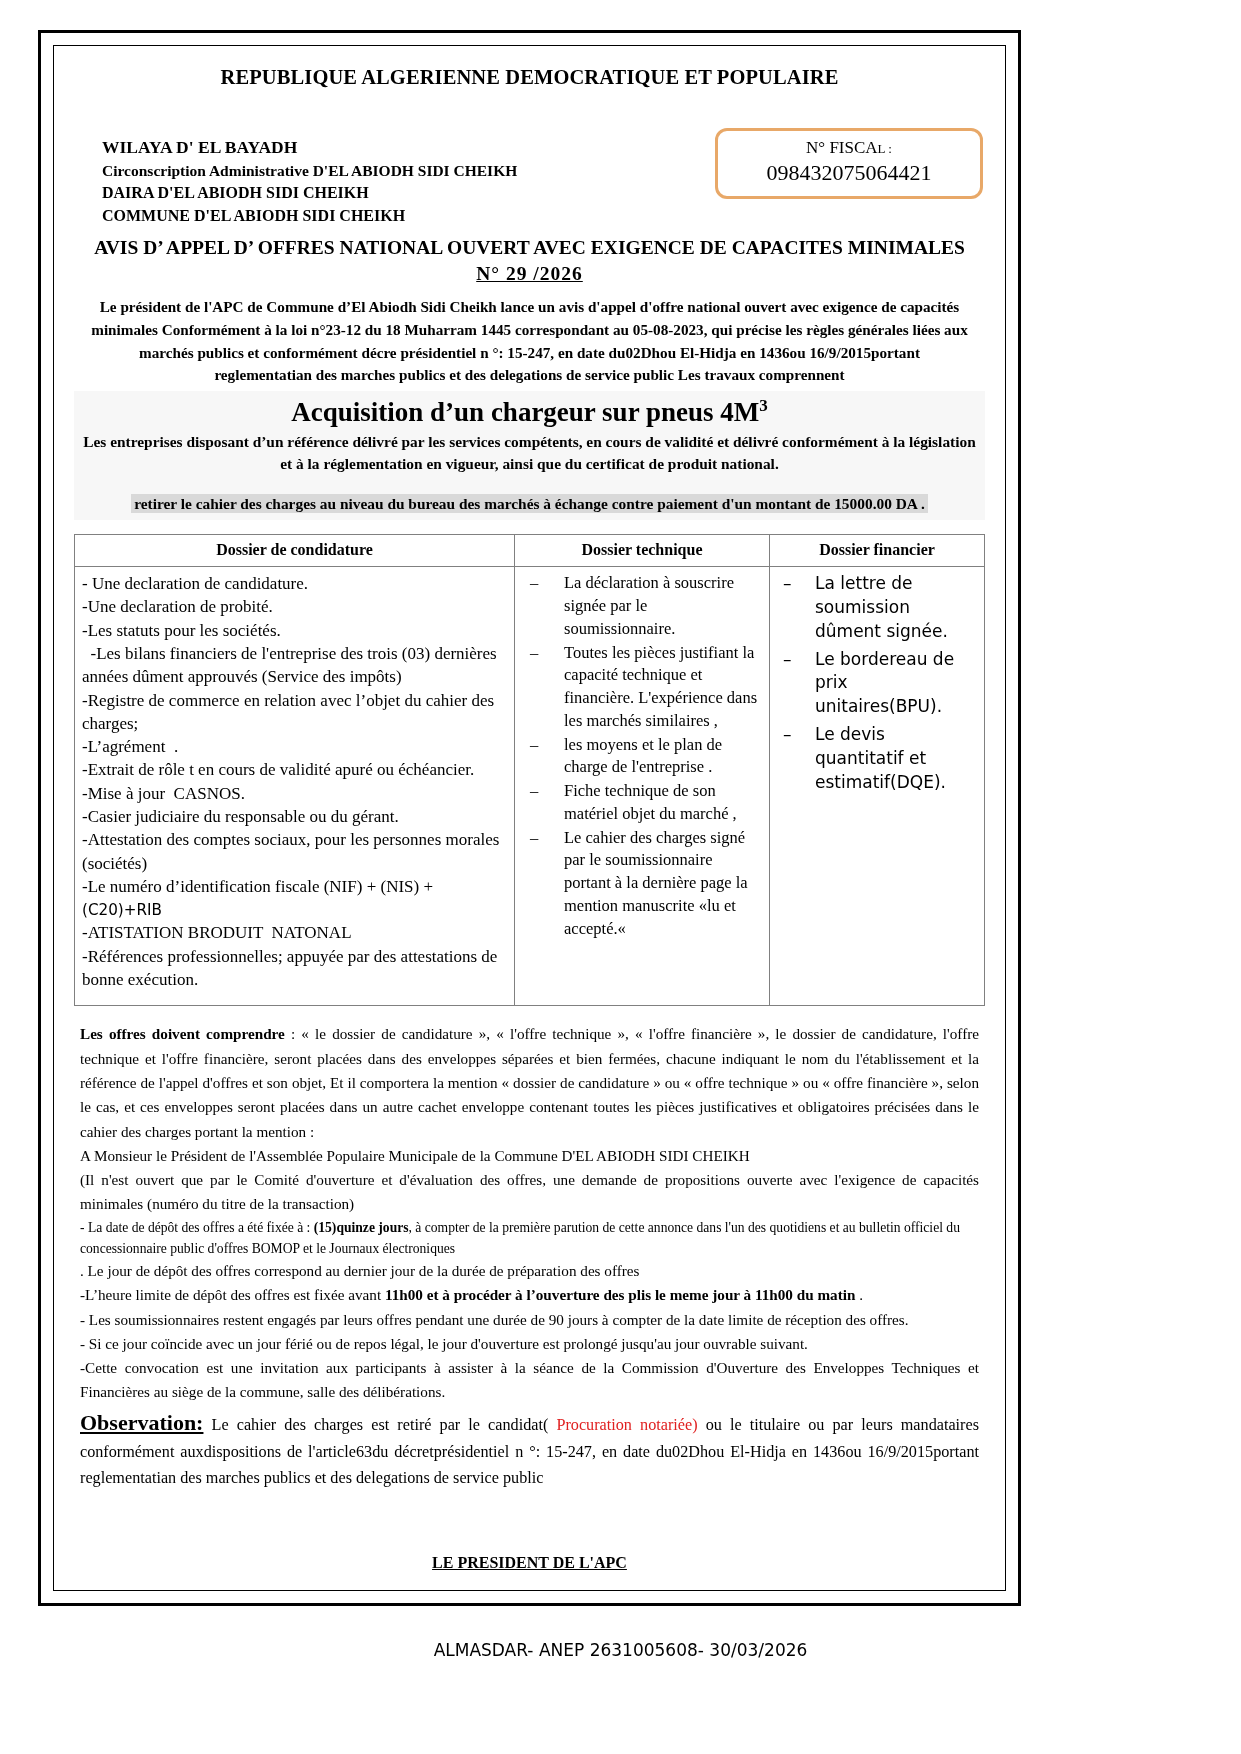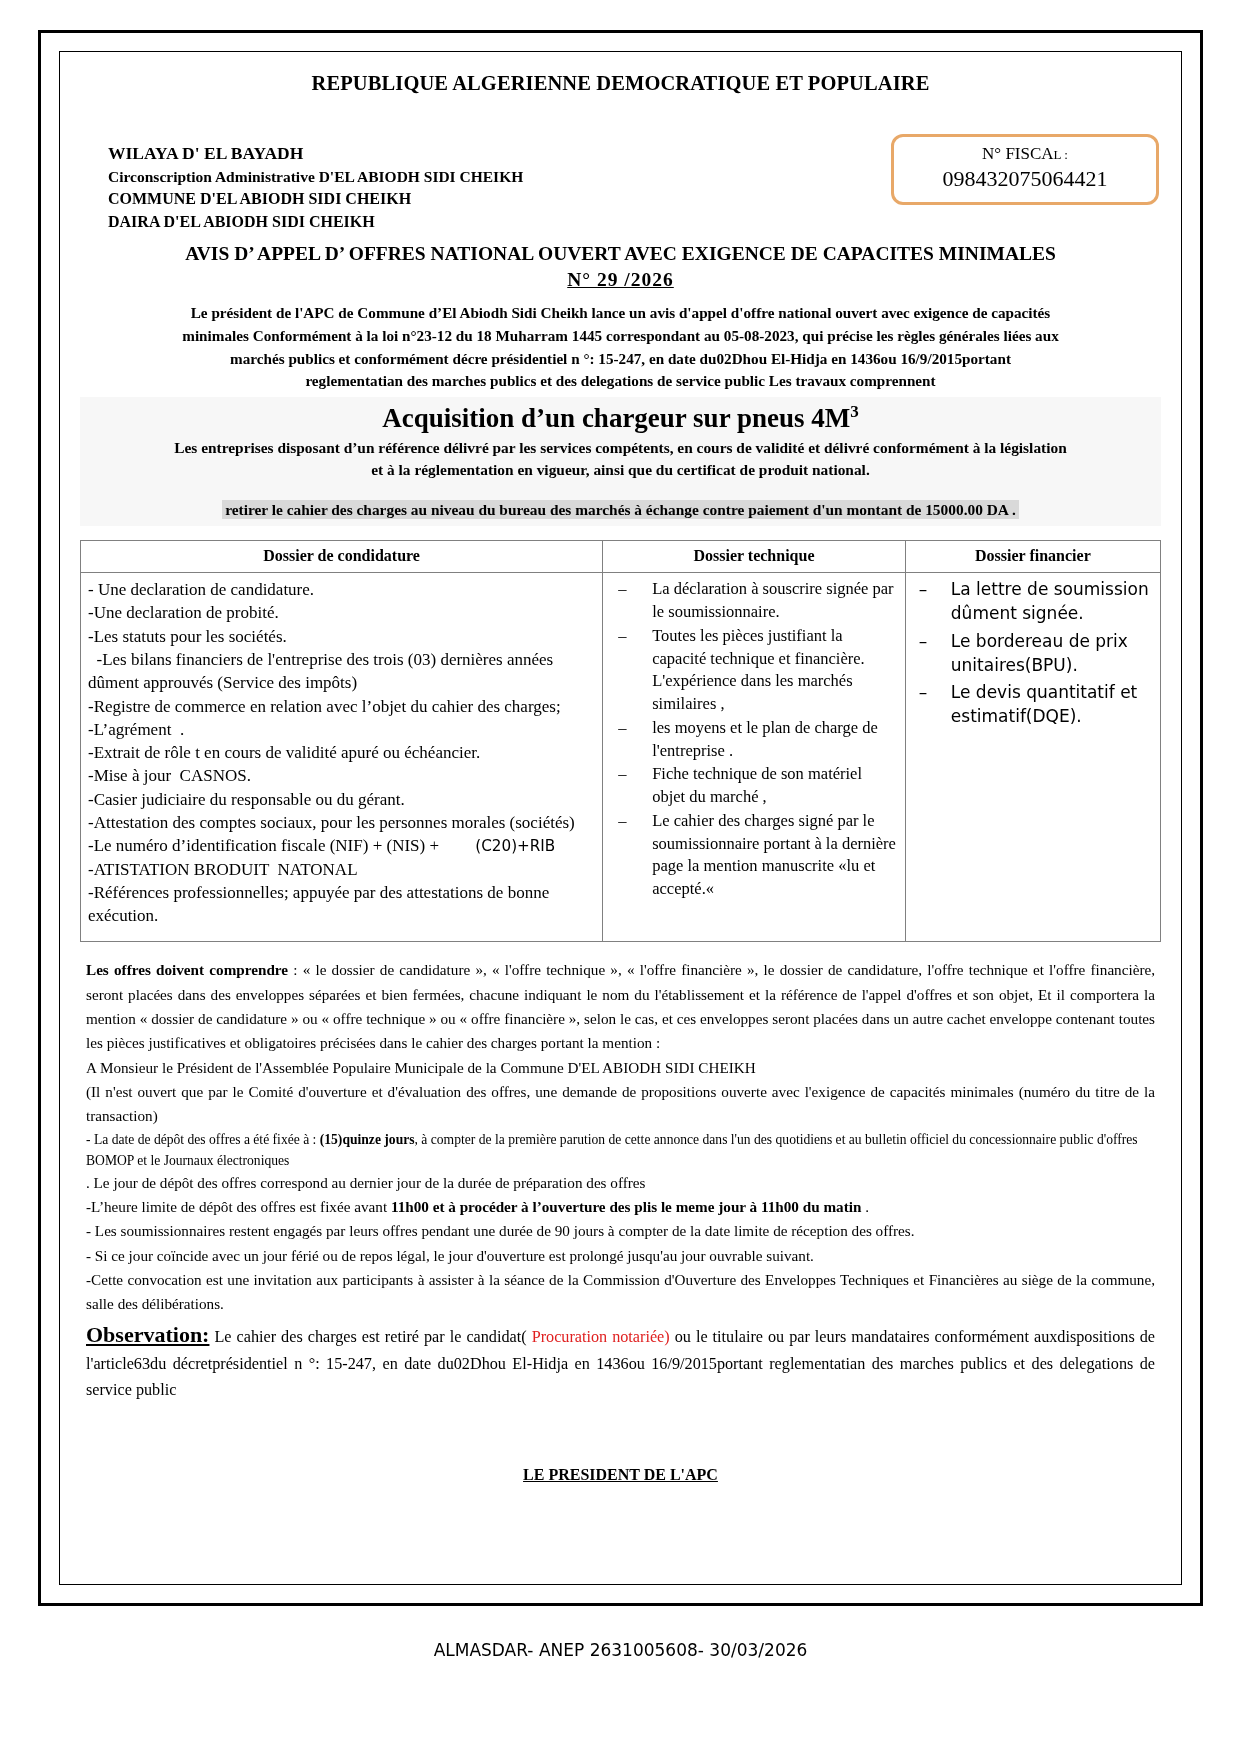--- a/index.html
+++ b/index.html
@@ -13,23 +13,23 @@
     font-family: "Liberation Serif", "DejaVu Serif", serif;
     color: #000;
     position: relative;
     overflow: hidden;
   }
 
   
   .page-outer {
     position: absolute;
     left: 38px; top: 30px;
-    width: 1165px; height: 1576px;
+    width: 983px; height: 1576px;
     border: 3px solid #000;
-    padding: 18px;
+    padding: 12px;
   }
   .page-inner {
     width: 100%; height: 100%;
     border: 1px solid #000;
     padding: 14px 20px 10px 20px;
     position: relative;
   }
 
   
   .doc-title {
@@ -147,21 +147,21 @@
   .col2 { width: 25.5%; }
   .col3 { width: 21.5%; }
 
   td.cell-candidature {
     padding: 5px 7px 14px 7px;
     font-size: 17px;
     line-height: 1.37;
     font-family: "Liberation Serif", serif;
   }
   td.cell-candidature .ln { white-space: pre-wrap; }
-  td.cell-candidature .sans { font-family: "DejaVu Sans", sans-serif; font-size: 15.2px; margin-left: 32px; }
+  td.cell-candidature .sans { font-family: "DejaVu Sans", sans-serif; font-size: 15.2px; }
 
   ul.dash-list {
     list-style: none;
     margin: 4px 0 0 0;
     padding: 0 6px 10px 6px;
   }
   ul.dash-list li {
     position: relative;
     padding-left: 42px;
     margin-bottom: 1px;
@@ -221,22 +221,22 @@
     <div class="doc-title">REPUBLIQUE ALGERIENNE DEMOCRATIQUE ET POPULAIRE</div>
 
     <div class="fiscal-box">
       <div class="fiscal-label"><span>N° FISCA</span><span class="sm">L :</span></div>
       <div class="fiscal-value">098432075064421</div>
     </div>
 
     <div class="org-block">
       <div>WILAYA D' EL BAYADH</div>
       <div>Circonscription Administrative D'EL ABIODH  SIDI CHEIKH</div>
+      <div>DAIRA D'EL ABIODH SIDI CHEIKH</div>
       <div>COMMUNE D'EL ABIODH  SIDI CHEIKH</div>
-      <div>DAIRA D'EL ABIODH SIDI CHEIKH</div>
     </div>
 
     <div class="avis-title">AVIS  D’ APPEL D’ OFFRES NATIONAL OUVERT AVEC EXIGENCE DE CAPACITES MINIMALES</div>
     <div class="avis-num">N°    29  /2026</div>
 
     <div class="intro">
       <div>Le président de l'APC de Commune d’El Abiodh Sidi Cheikh lance un avis d'appel d'offre national ouvert avec exigence de capacités</div>
       <div>minimales  Conformément à la loi n°23-12 du 18 Muharram 1445 correspondant au 05-08-2023, qui précise les règles générales liées aux</div>
       <div>marchés publics et conformément décre  présidentiel n °: 15-247, en date du02Dhou El-Hidja en 1436ou 16/9/2015portant</div>
       <div>reglementatian des marches publics et des delegations de service public Les travaux comprennent</div>

